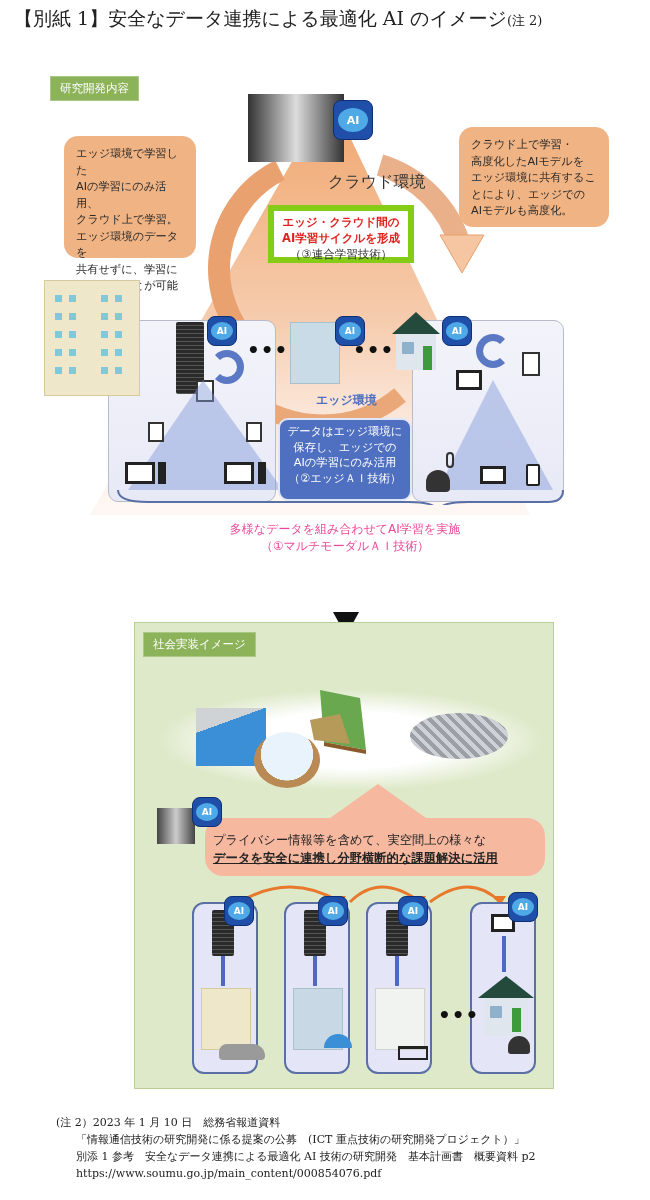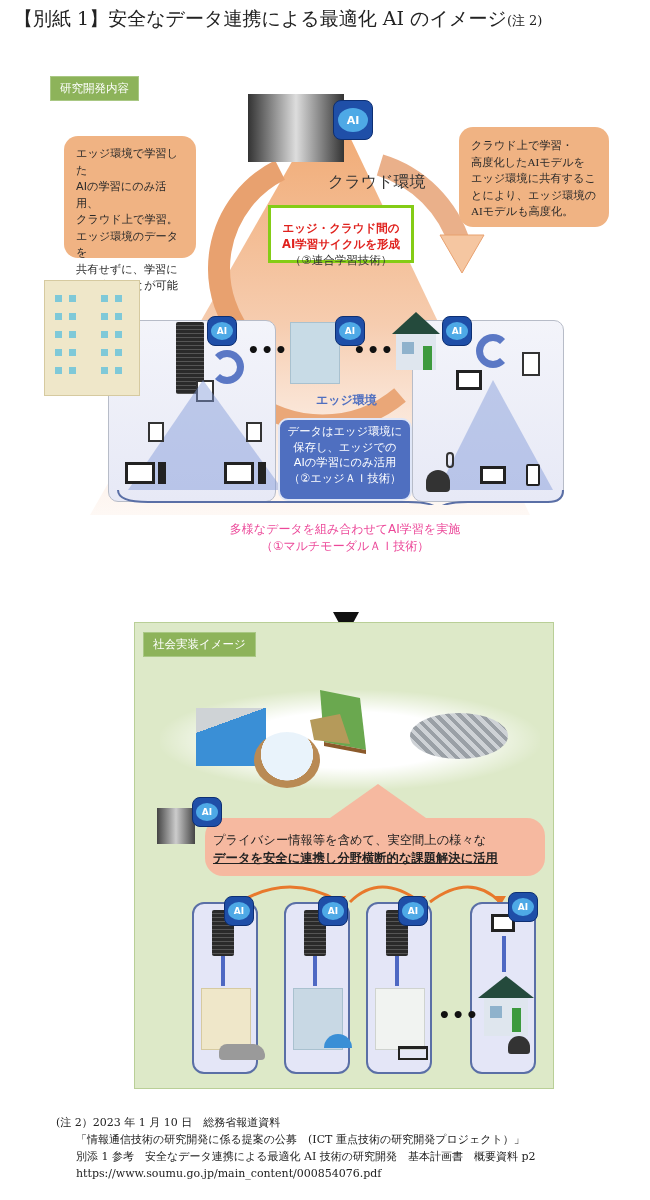--- a/index.html
+++ b/index.html
@@ -6,21 +6,21 @@
   html, body { width: 650px; height: 1200px; background: #ffffff; overflow: hidden; }
   body { position: relative; font-family: "DejaVu Sans", sans-serif; color: #222; }
   .abs { position: absolute; }
 
   .doc-title { left: 14px; top: 6px; font-family: "DejaVu Serif", serif; font-size: 19px; color: #222; white-space: nowrap; }
   .doc-title .note { font-size: 13px; }
 
   
   .tag { background: #8db35a; color: #fff; font-size: 11.5px; padding: 4px 9px; border: 1px solid #a9c884; }
   .bubble { background: #f0b383; border-radius: 14px; font-size: 11.2px; line-height: 16.5px; color: #2a2a2a; padding: 10px 12px; }
-  .red-box { left: 268px; top: 205px; width: 146px; height: 58px; border: 3px solid #84cc16; background: #fff; text-align: center; font-size: 11.5px; line-height: 16px; padding-top: 12px; font-weight: bold; }
+  .red-box { left: 268px; top: 205px; width: 146px; height: 58px; border: 6px solid #84cc16; background: #fff; text-align: center; font-size: 11.5px; line-height: 16px; padding-top: 3px; font-weight: bold; }
   .red-box .l1, .red-box .l2 { color: #e0221e; display: block; }
   .red-box .l3 { color: #333; font-weight: normal; display: block; }
 
   .ai-chip { width: 30px; height: 30px; background: #1f4fa8; border: 1px solid #0d2f73; border-radius: 8px; display: flex; align-items: center; justify-content: center; }
   .ai-chip span { width: 22px; height: 18px; border-radius: 50%; background: #4ea9e6; color: #fff; font-size: 9px; font-weight: bold; display: flex; align-items: center; justify-content: center; }
 
   .panel { border: 1px solid #b7bcc8; border-radius: 10px; background: linear-gradient(180deg, #f3f4fa 0%, #e7e9f6 100%); }
   .edge-box { left: 278px; top: 418px; width: 134px; height: 83px; background: #4f6fc0; border: 2px solid #dfe6f7; border-radius: 10px; color: #fff; text-align: center; font-size: 11.3px; line-height: 15.5px; padding-top: 4px; }
   .edge-label { left: 316px; top: 392px; font-size: 12px; color: #4f6fc0; font-weight: bold; }
   .caption { left: 215px; top: 521px; width: 260px; text-align: center; font-size: 12px; line-height: 17px; color: #ec4899; }
@@ -83,25 +83,25 @@
 
 <div class="abs bubble" style="left:64px; top:136px; width:132px; height:122px;">
   <div>エッジ環境で学習した</div>
   <div>AIの学習にのみ活用、</div>
   <div>クラウド上で学習。</div>
   <div>エッジ環境のデータを</div>
   <div>共有せずに、学習に</div>
   <div>組み込むことが可能に。</div>
 </div>
 
-<div class="abs bubble" style="left:459px; top:127px; width:150px; height:100px;font-family:Liberation Serif, serif;">
+<div class="abs bubble" style="left:459px; top:127px; width:150px; height:100px;">
   <div>クラウド上で学習・</div>
   <div>高度化したAIモデルを</div>
   <div>エッジ環境に共有するこ</div>
-  <div>とにより、エッジ環境の</div>
+  <div>とにより、エッジでの</div>
   <div>AIモデルも高度化。</div>
 </div>
 
 <div class="abs red-box">
   <span class="l1">エッジ・クラウド間の</span>
   <span class="l2">AI学習サイクルを形成</span>
   <span class="l3">（③連合学習技術）</span>
 </div>
 
 <div class="abs panel" style="left:108px; top:320px; width:168px; height:182px;"></div>

